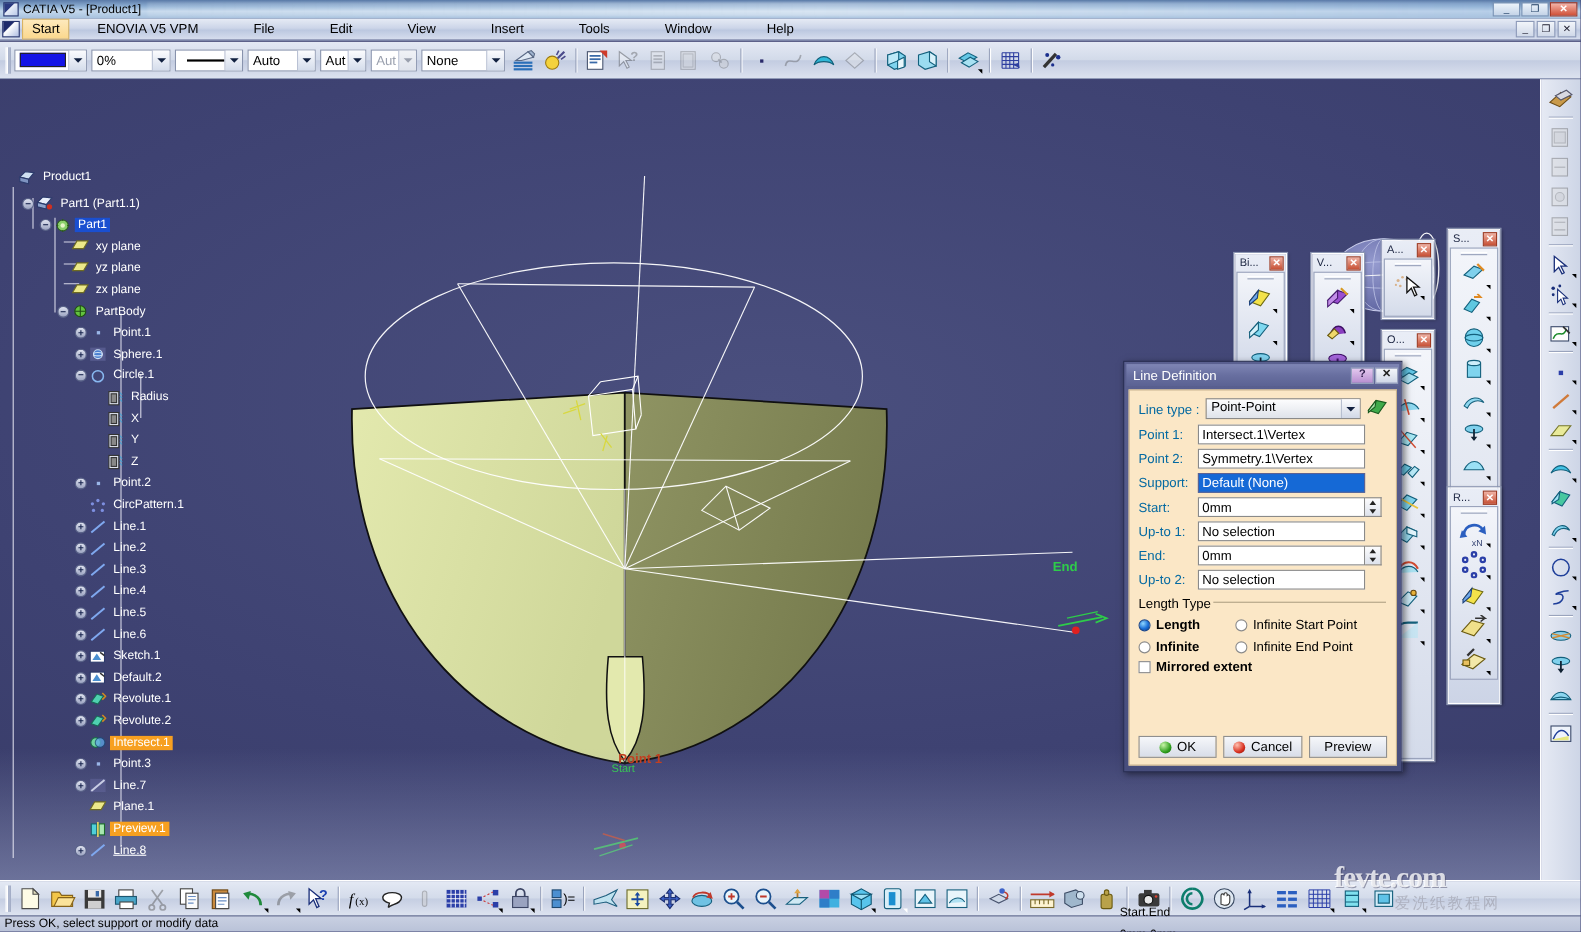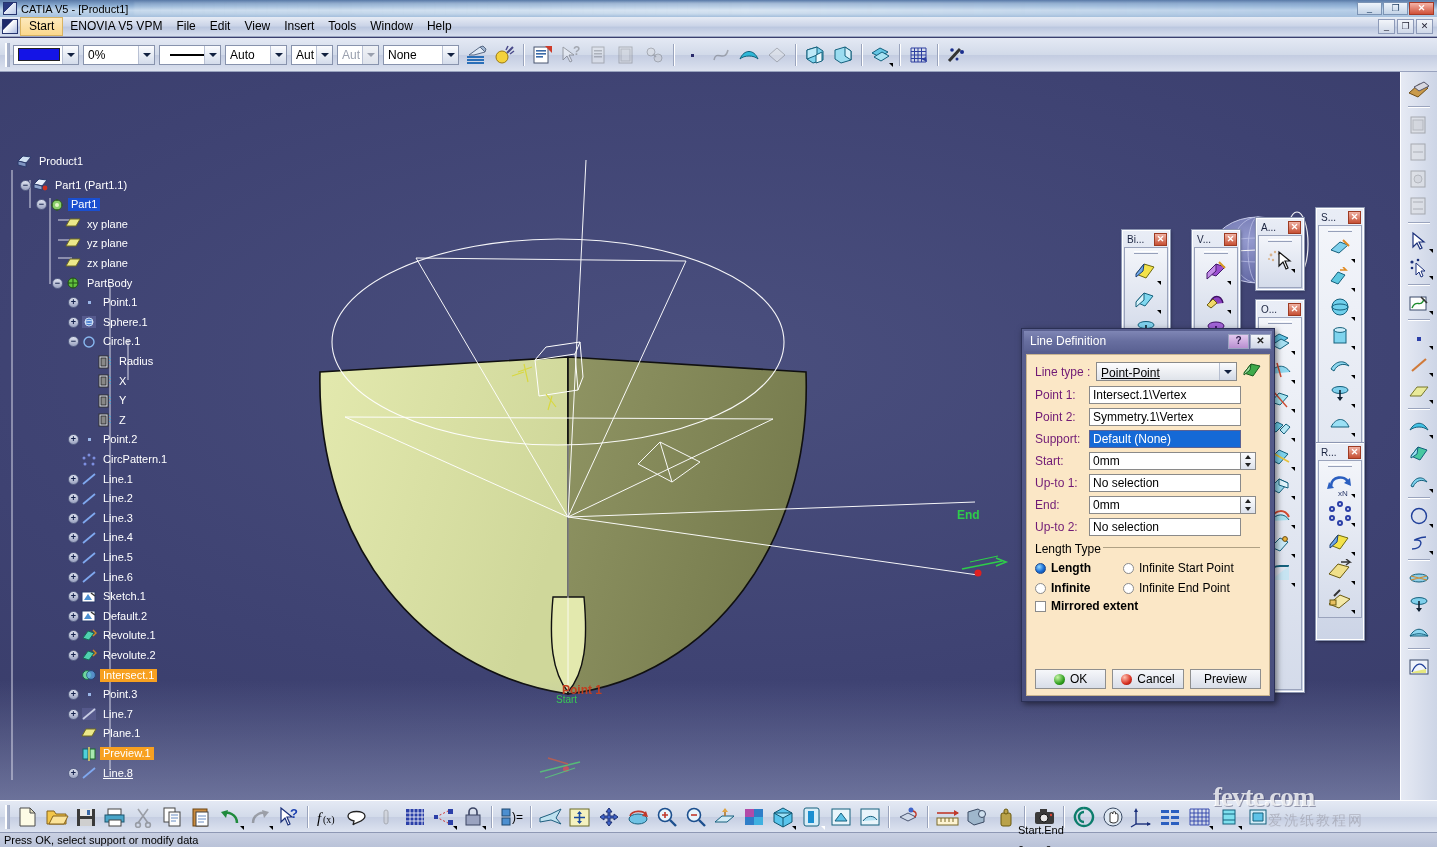--- a/index.html
+++ b/index.html
@@ -51,21 +51,21 @@
     background:linear-gradient(to bottom,#e6ebf5 0%,#ccd5e8 45%,#bcc8e0 55%,#d7deee 100%);
     border-bottom:1px solid #9aa5c2;
     display:flex; align-items:center;
   }
   #menubar .m-icon{
     width:16px;height:15px;margin-left:2px;margin-right:2px;
     background:linear-gradient(135deg,#1e2a6b 35%,#ffffff 40%,#aebde2 100%);
     border:1px solid #27356f;
   }
   .menu-item{
-    padding:2px 7px; font-size:12px; color:#000; height:19px; line-height:15px;
+    padding:2px 25px; font-size:12px; color:#000; height:19px; line-height:15px;
     white-space:nowrap; cursor:default;
   }
   .menu-item.sel{
     background:linear-gradient(to bottom,#fde9bd,#fbd88d);
     border:1px solid #d9b362;
     padding:1px 8px;
   }
   #menubar .mdi-btns{ margin-left:auto; display:flex; margin-right:4px; }
   .mdibtn{
     width:17px;height:15px;margin-left:2px;
@@ -225,31 +225,31 @@
   .dlgbtn.help{ background:linear-gradient(to bottom,#e4c9ef,#b88fd0); color:#2b1c48;font-weight:bold;}
   .dlgbtn.xbtn{ background:linear-gradient(to bottom,#f4f6fa,#cfd6e6); font-weight:bold;}
   #lineDlg .dlg-body{
     margin:3px 2px 2px 2px; padding:6px 7px 6px 8px;
     background:#fbe7c6;
     border:1px solid #c9b48f;
     height:342px;
     position:relative;
   }
   .frow{ display:flex; align-items:center; margin-bottom:4px; }
-  .flab{ font-size:12px; color:#701a75; white-space:nowrap; }
+  .flab{ font-size:12px; color:#0369a1; white-space:nowrap; }
   .ftxt{
     height:18px; border:1px solid #8a8a8a; background:#fff;
     font-size:12px; color:#000; padding:1px 3px; line-height:15px;
     overflow:hidden; white-space:nowrap;
   }
   .ftxt.sel{ background:#1569d6; color:#fff; border-color:#5b6293;}
   .fcombo{
     height:19px; border:1px solid #8a8a8a;
     background:linear-gradient(to bottom,#fdfdfe,#dfe3ea);
-    display:flex;align-items:flex-end; font-size:12px;text-decoration:underline;
+    display:flex;align-items:flex-start; font-size:12px;
   }
   .fcombo .v{ flex:1; padding:0 4px; }
   .fcombo .a{ width:17px;height:17px;display:flex;align-items:center;justify-content:center;
      background:linear-gradient(to bottom,#fbfcfe,#d1d8e6); border-left:1px solid #b7bfd0;}
   .spin{ width:15px;height:18px; display:flex;flex-direction:column;
      border:1px solid #8a8a8a; border-left:none;
      background:linear-gradient(to bottom,#fcfcfd,#dde2ec); }
   .spin div{ flex:1; display:flex;align-items:center;justify-content:center;}
   .arrow-up-s{width:0;height:0;border-left:3px solid transparent;border-right:3px solid transparent;border-bottom:4px solid #222;}
   .arrow-dn-s{width:0;height:0;border-left:3px solid transparent;border-right:3px solid transparent;border-top:4px solid #222;}

